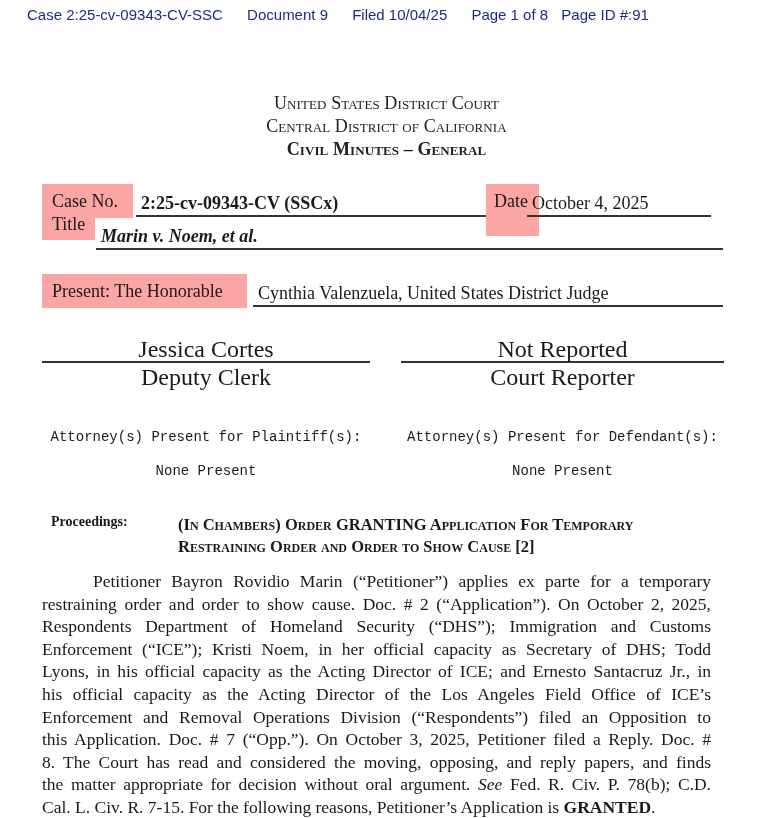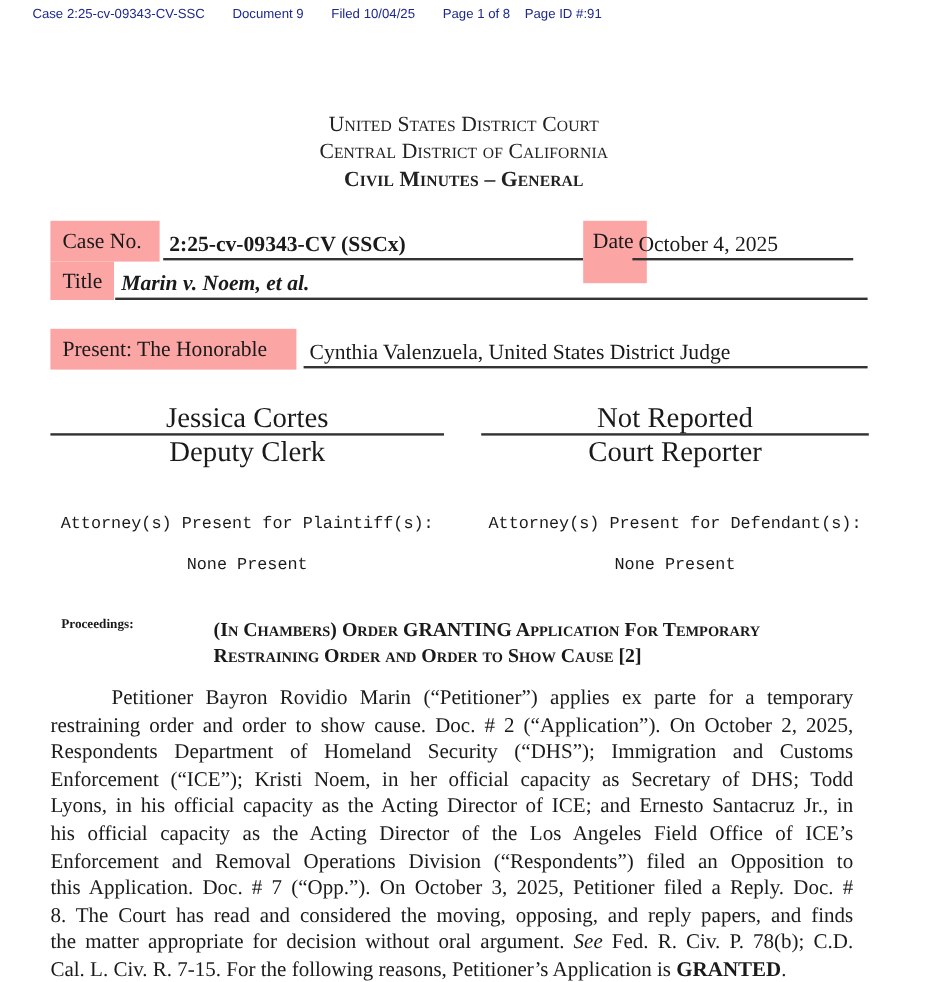--- a/index.html
+++ b/index.html
@@ -2,21 +2,21 @@
 <html><head>
 <meta charset="utf-8">
 <style>
   * { margin: 0; padding: 0; box-sizing: border-box; }
   html, body { width: 773px; height: 818px; background: #ffffff; overflow: hidden; }
   body { position: relative; font-family: "Liberation Serif", "DejaVu Serif", serif; color: #1a1a1a; }
 
   .header-stamp {
     position: absolute; top: 6px; left: 27px;
     font-family: "Liberation Sans", "DejaVu Sans", sans-serif;
-    font-size: 11px; color: #1e2a8a; white-space: nowrap;
+    font-size: 15px; color: #1e2a8a; white-space: nowrap;
   }
   .header-stamp span { margin-right: 20px; }
   .header-stamp span.tight { margin-right: 9px; }
 
   .court-title {
     position: absolute; left: 0; width: 773px; text-align: center;
     font-size: 17px; line-height: 23px; color: #222;
     font-variant: small-caps; letter-spacing: 0.1px;
   }
   .court-title div { font-size: 18px; }
@@ -26,21 +26,21 @@
   .field { position: absolute; font-size: 18px; line-height: 24px; border-bottom: 2px solid #333; padding-left: 5px; white-space: nowrap; }
   .field.bold { font-weight: bold; }
   .field.bi { font-weight: bold; font-style: italic; }
 
   .sig-block { position: absolute; text-align: center; font-size: 24px; }
   .sig-name { border-bottom: 2px solid #333; line-height: 22px; padding-bottom: 1px; }
   .sig-role { line-height: 28px; }
 
   .atty { position: absolute; text-align: center; font-size: 14px; font-family: Liberation Mono, monospace; }
 
-  .proceed-label { position: absolute; left: 51px; top: 514px; font-weight: bold; font-size: 11px; }
+  .proceed-label { position: absolute; left: 51px; top: 514px; font-weight: bold; font-size: 14px; }
   .proceed-text { position: absolute; left: 178px; top: 514px; font-weight: bold; font-size: 16.5px; line-height: 22px; font-variant: small-caps; }
   .proceed-text .nosc { font-variant: normal; }
 
   .body-text {
     position: absolute; left: 42px; top: 570px; width: 669px;
     font-size: 17.5px; line-height: 22.6px; text-align: justify; color: #1a1a1a;
   }
   .body-text .line { display: block; text-align: justify; text-align-last: justify; white-space: nowrap; }
   .body-text .line.last { text-align-last: left; }
   .body-text .indent { padding-left: 51px; }
@@ -58,21 +58,21 @@
   <span>Page ID #:91</span>
 </div>
 
 <div class="court-title" style="top:92px;">
   <div>United States District Court</div>
   <div>Central District of California</div>
   <div class="bold">Civil Minutes – General</div>
 </div>
 
 <div class="label-box" style="left:42px; top:184px; width:91px; height:34px;">Case No.</div>
-<div class="label-box" style="left:42px; top:218px; width:53px; height:32px; line-height:32px;">Title</div>
+<div class="label-box" style="left:42px; top:208px; width:53px; height:32px; line-height:32px;">Title</div>
 <div class="field bold" style="left:136px; top:191px; width:350px;">2:25-cv-09343-CV (SSCx)</div>
 
 <div class="label-box" style="left:486px; top:184px; width:53px; height:52px; padding-left:8px;">Date</div>
 <div class="field" style="left:527px; top:191px; width:184px;">October 4, 2025</div>
 
 <div class="field bi" style="left:96px; top:224px; width:627px;">Marin v. Noem, et al.</div>
 
 <div class="label-box" style="left:42px; top:274px; width:205px; height:34px;">Present: The Honorable</div>
 <div class="field" style="left:253px; top:281px; width:470px;">Cynthia Valenzuela, United States District Judge</div>
 

